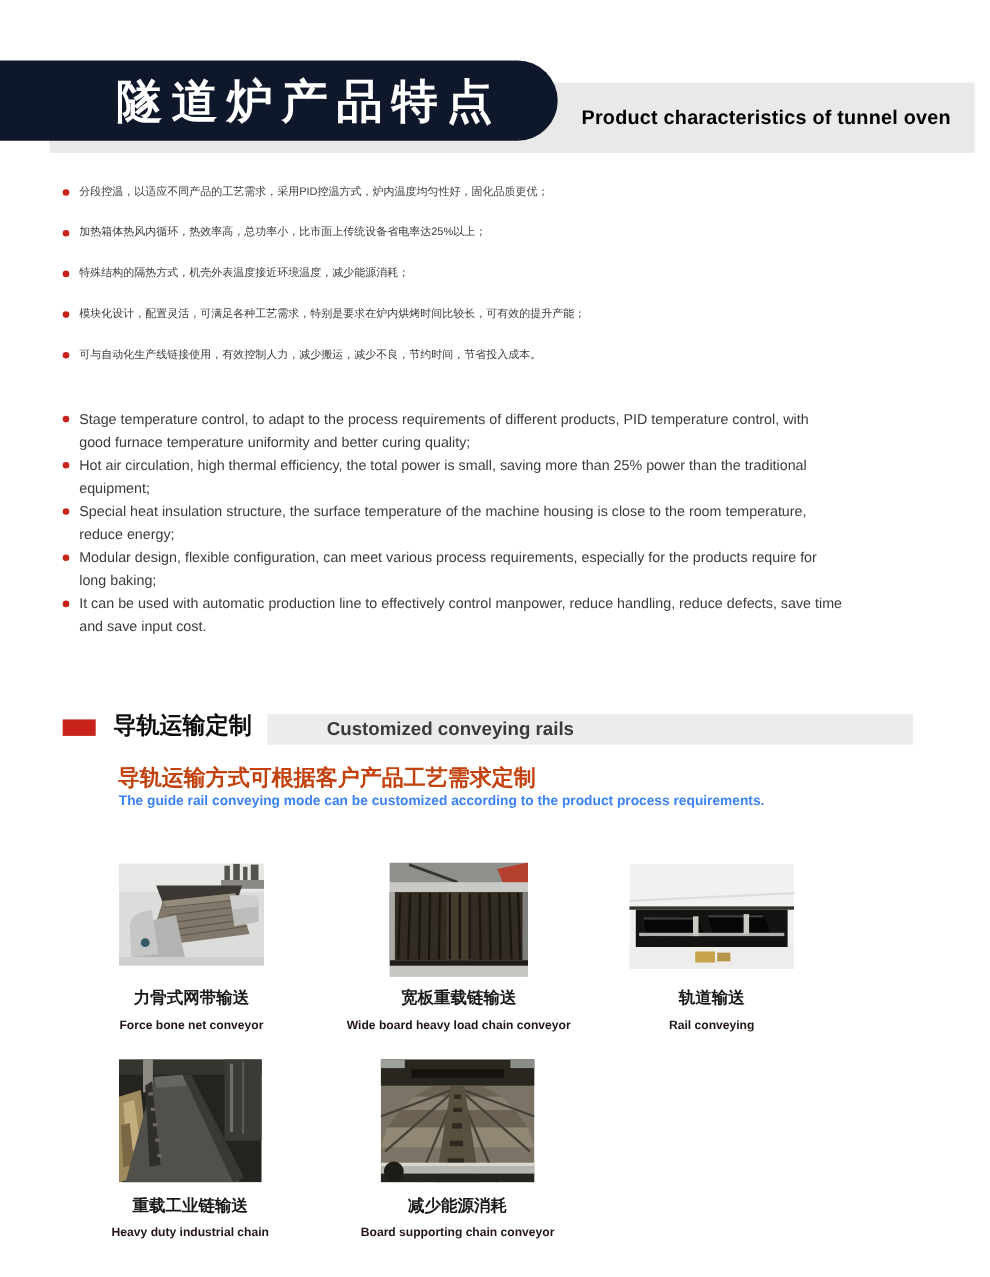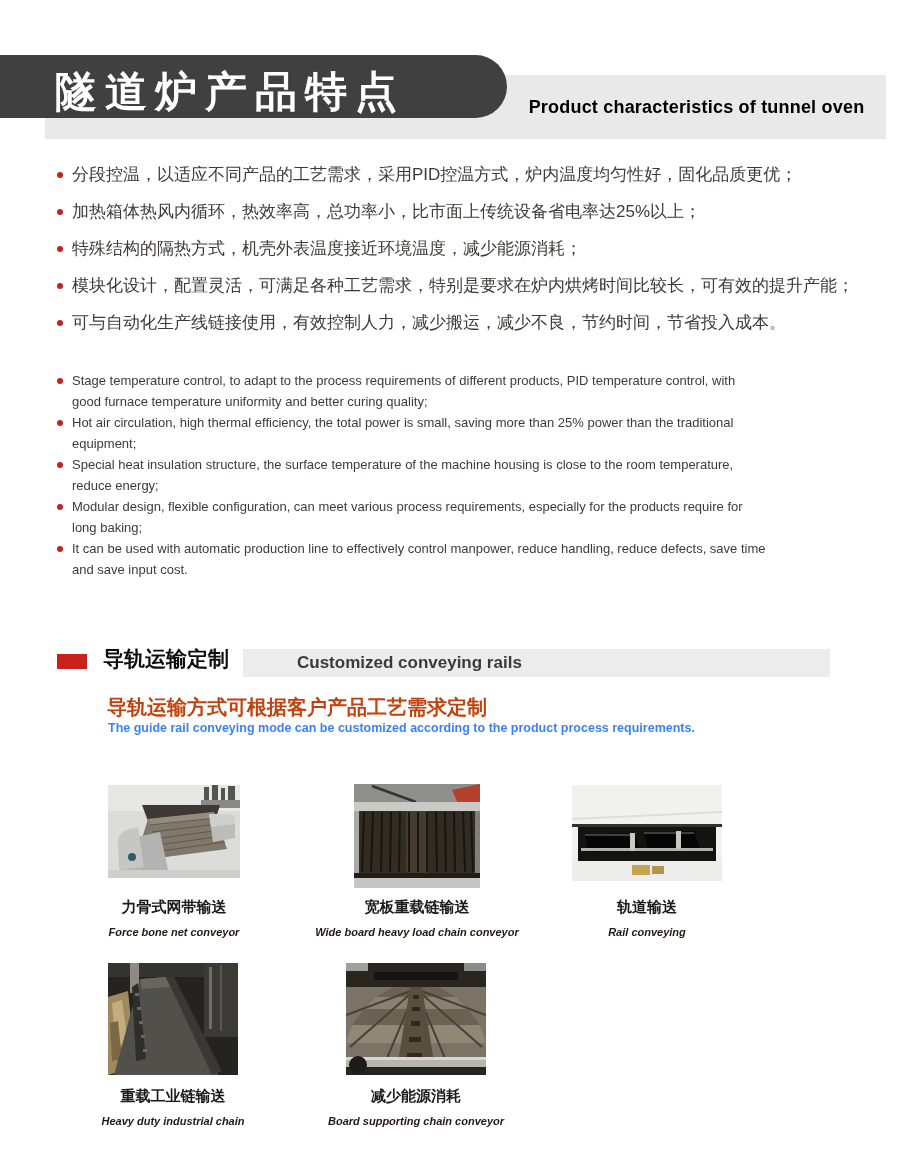--- a/index.html
+++ b/index.html
@@ -8,55 +8,56 @@
     font-family:"Liberation Sans",sans-serif;color:#3f3a39;
   }
   
   .hdr-gray{position:absolute;left:45px;top:75px;width:841px;height:64px;background:#e9e9e9;}
   .hdr-en{
     position:absolute;left:462px;top:0;width:379px;height:100%;
     display:flex;align-items:center;justify-content:center;
     font-size:18px;font-weight:bold;color:#000000;letter-spacing:0.2px;white-space:nowrap;
   }
   .hdr-red{
-    position:absolute;left:0;top:55px;width:507px;height:63px;background:#404040;
+    position:absolute;left:0;top:55px;width:507px;height:73px;background:#0f172a;
     border-radius:0 40px 40px 0;
+    text-align:center;
   }
   .hdr-red h1{
     margin:0;padding-left:55px;line-height:73px;font-size:42px;letter-spacing:8px;
     color:#ffffff;font-weight:bold;white-space:nowrap;
   }
   
   ul.feat{list-style:none;margin:0;padding:0;position:absolute;}
   ul.feat li{position:relative;padding-left:17px;}
   .dot{
     position:absolute;left:2px;width:6px;height:6px;border-radius:50%;background:#c7231a;
   }
   .cn-list{left:55px;top:167px;width:830px;}
-  .cn-list li{font-size:17px;line-height:16px;height:16px;margin-bottom:21px;white-space:nowrap;color:#3f3a39;}
+  .cn-list li{font-size:10px;line-height:16px;height:16px;margin-bottom:21px;white-space:nowrap;color:#3f3a39;}
   .cn-list .dot{top:5px;}
   .en-list{left:55px;top:370px;width:712px;}
   .en-list li{font-size:13px;line-height:21px;color:#3f3a39;}
   .en-list .dot{top:8px;}
   
   .sec-red{position:absolute;left:57px;top:654px;width:30px;height:15px;background:#c7231a;}
   .sec-cn{position:absolute;left:103px;top:645px;margin:0;font-size:21px;font-weight:bold;color:#0d0d0d;white-space:nowrap;}
   .sec-graybar{
     position:absolute;left:243px;top:649px;width:543px;height:28px;background:#ececec;padding-left:44px;
   }
   .sec-graybar span{display:block;padding-left:10px;line-height:28px;font-size:17px;font-weight:bold;color:#3a3a3a;white-space:nowrap;}
   .sub-cn{position:absolute;left:107px;top:694px;margin:0;font-size:20px;font-weight:bold;color:#c2410c;white-space:nowrap;}
   .sub-en{position:absolute;left:108px;top:721px;margin:0;font-size:12.5px;font-weight:bold;color:#3b82f6;white-space:nowrap;}
   
   figure.card{position:absolute;margin:0;}
   .photo{overflow:hidden;}
   .photo svg{display:block;}
   .cap{position:absolute;width:280px;text-align:center;}
   .cap-cn{font-size:15px;font-weight:bold;color:#1a1a1a;white-space:nowrap;}
-  .cap-en{font-size:11px;font-weight:bold;color:#231815;margin-top:9px;white-space:nowrap;font-style:italic;}
+  .cap-en{font-size:11px;font-weight:bold;color:#231815;margin-top:9px;white-space:nowrap;}
   .card1{left:108px;top:785px;} .card1 .photo{width:132px;height:93px;} .card1 .cap{left:-74px;top:113px;}
   .card2{left:354px;top:784px;} .card2 .photo{width:126px;height:104px;} .card2 .cap{left:-77px;top:114px;}
   .card3{left:572px;top:785px;} .card3 .photo{width:150px;height:96px;} .card3 .cap{left:-65px;top:113px;}
   .card4{left:108px;top:963px;} .card4 .photo{width:130px;height:112px;} .card4 .cap{left:-75px;top:124px;}
   .card5{left:346px;top:963px;} .card5 .photo{width:140px;height:112px;} .card5 .cap{left:-70px;top:124px;}
 </style>
 </head>
 <body>
 
 <div class="page">

